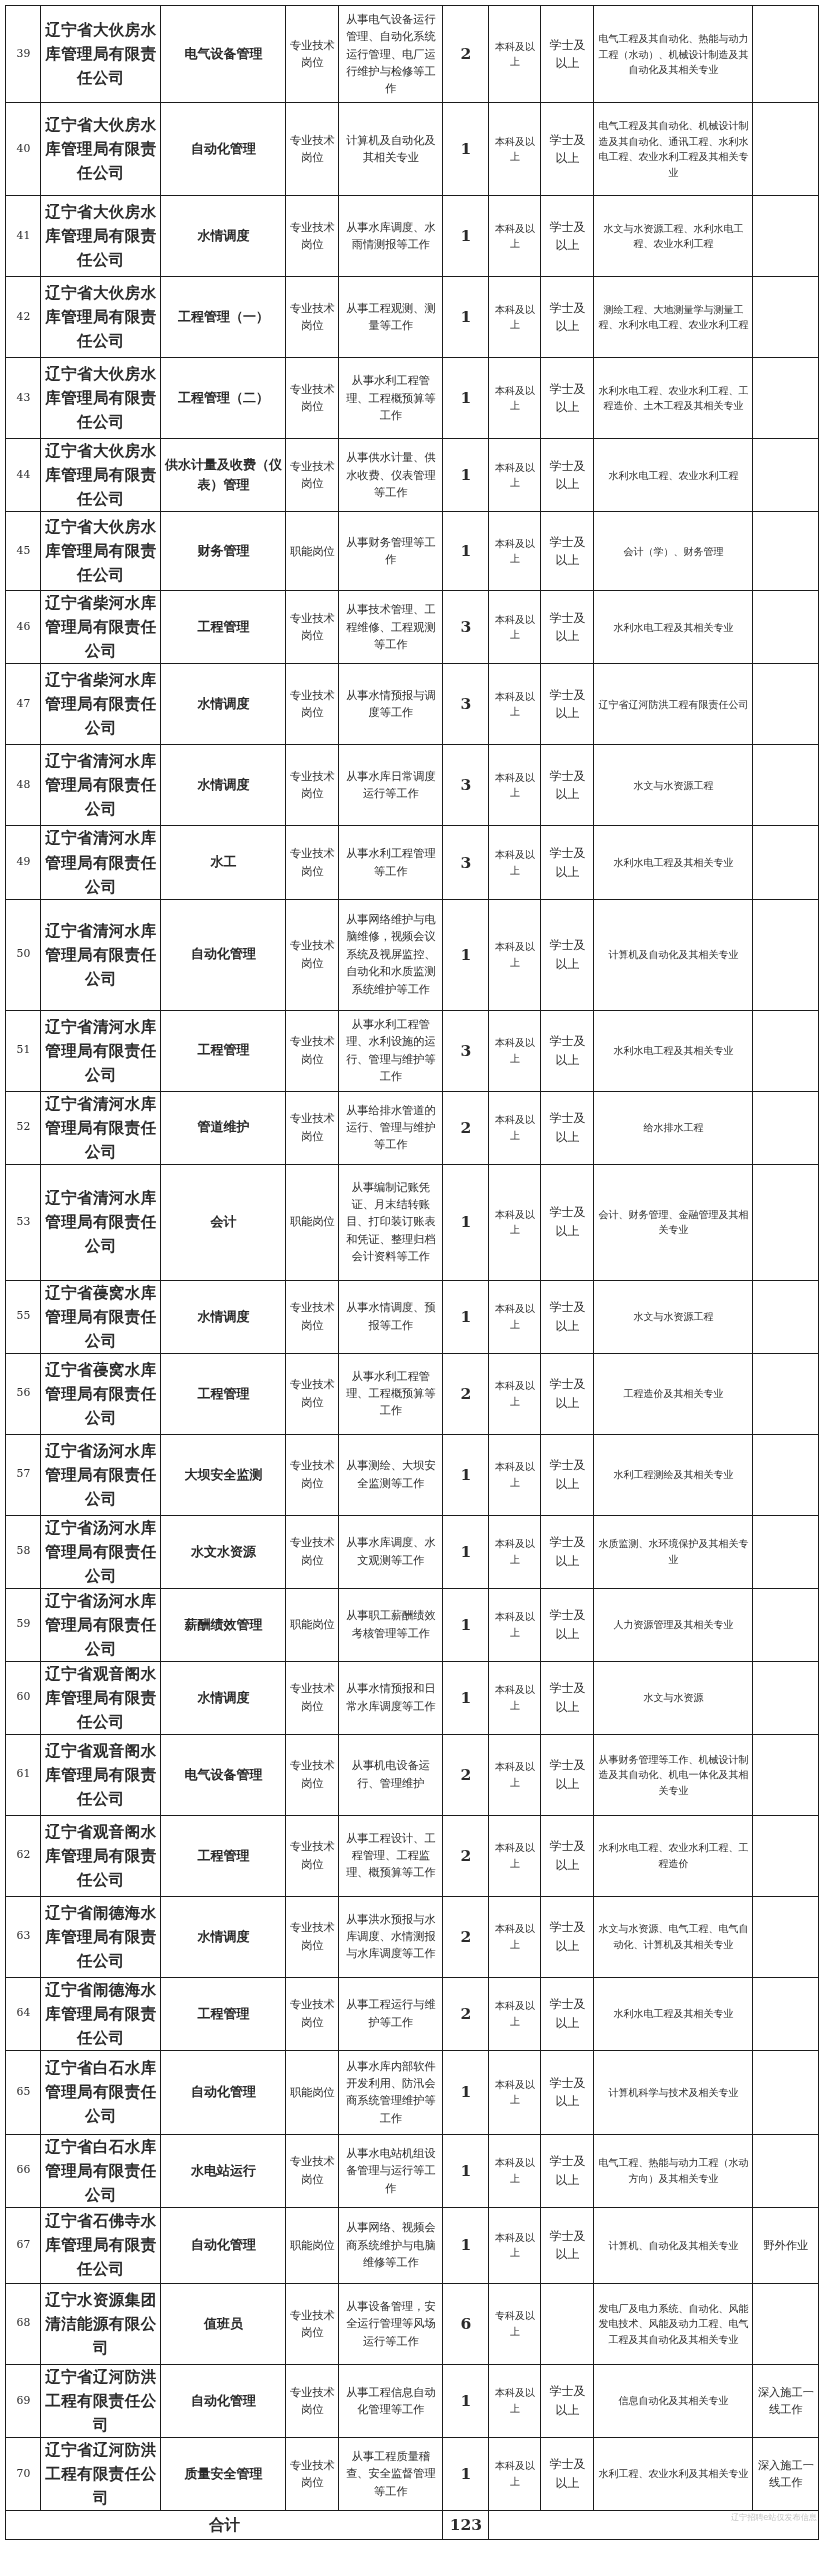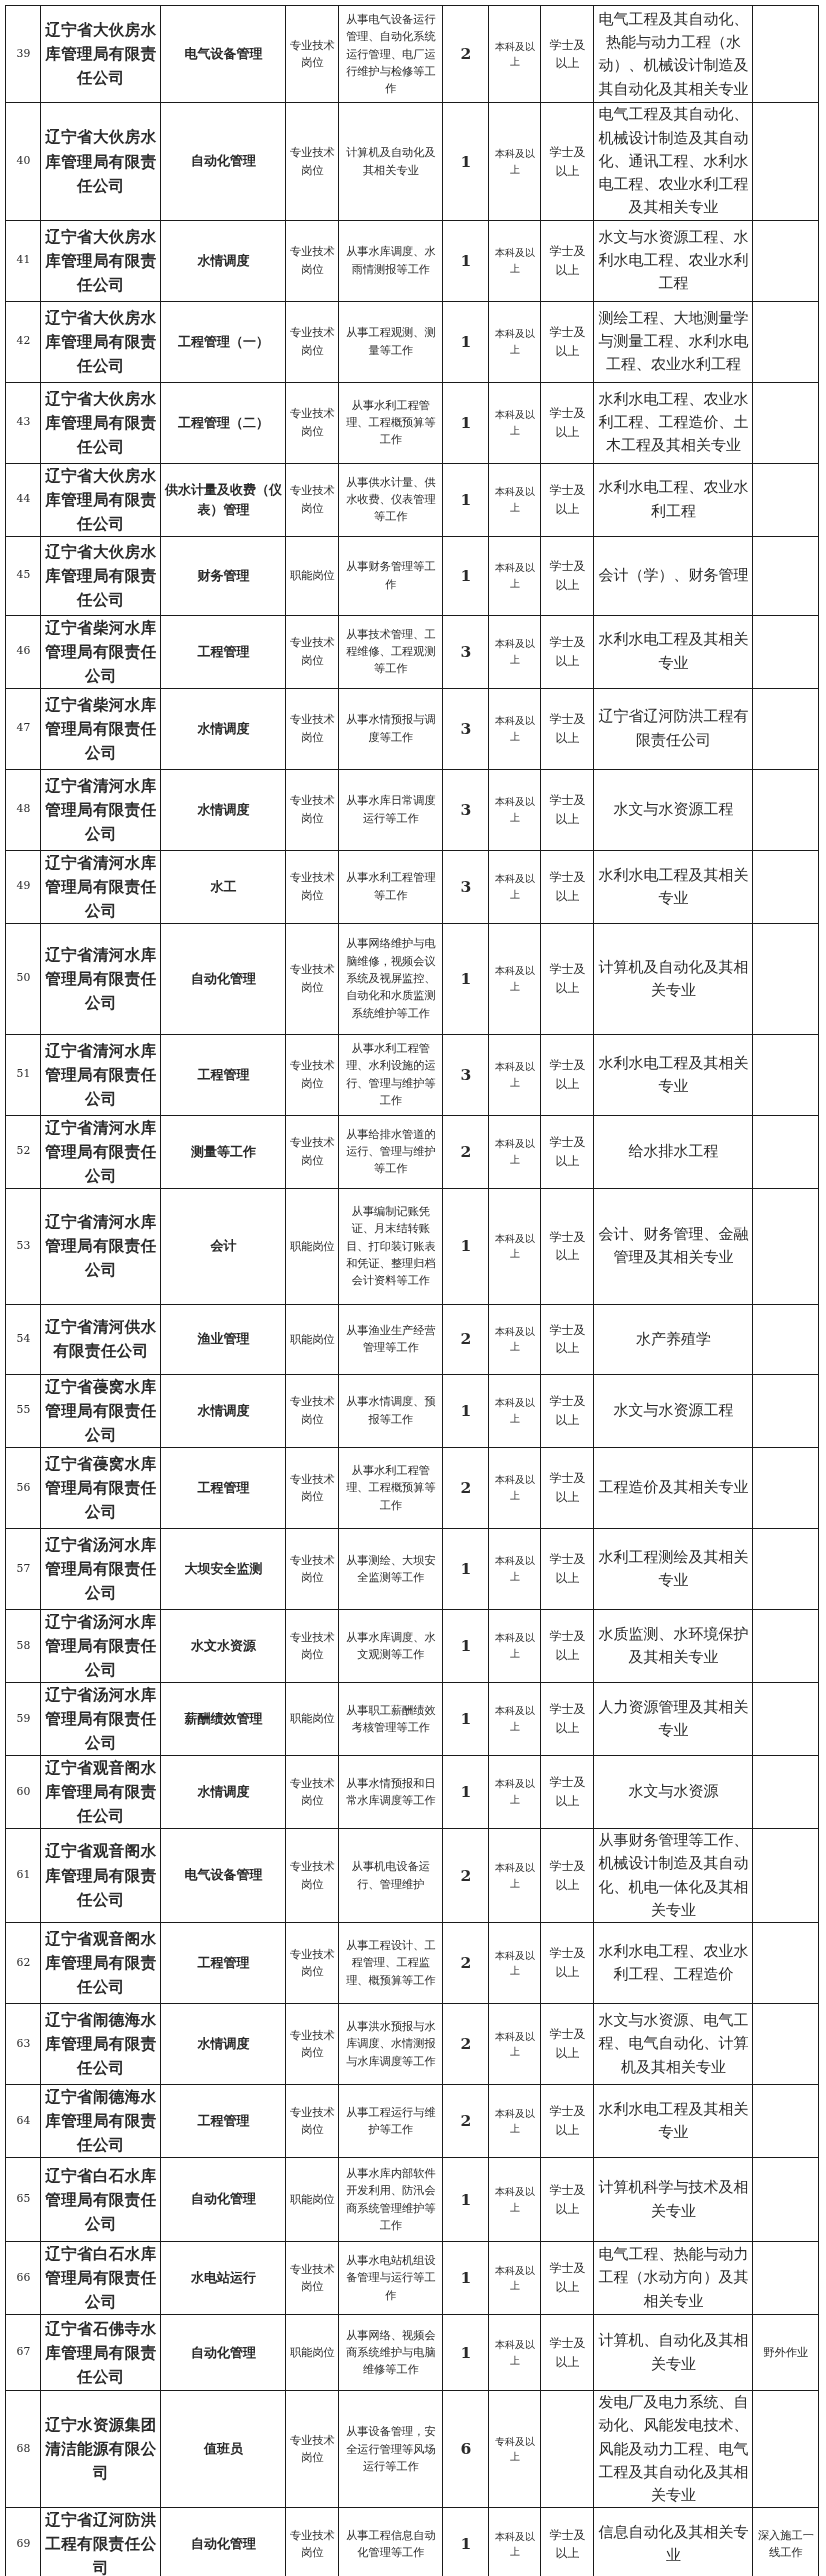--- a/index.html
+++ b/index.html
@@ -18,21 +18,21 @@
       line-height: 1.55;
     }
     td.c-no { font-size: 10.8px; color: #333; font-family: "Liberation Serif", serif; }
     td.c-org { font-size: 15.5px; font-weight: bold; color: #111; letter-spacing: 0.4px; line-height: 1.32; }
     td.c-pos { font-size: 13px; font-weight: bold; color: #111; line-height: 1.35; }
     td.c-type { font-size: 11.2px; color: #444; line-height: 1.6; }
     td.c-duty { font-size: 11.2px; color: #333; line-height: 1.6; }
     td.c-num { font-size: 15.5px; font-weight: bold; color: #111; font-family: "Liberation Serif", serif; }
     td.c-edu { font-size: 10px; color: #444; line-height: 1.6; }
     td.c-deg { font-size: 12px; color: #444; line-height: 1.6; }
-    td.c-major { font-size: 15px; color: #333; line-height: 1.6; padding: 0 1.5px; }
+    td.c-major { font-size: 10px; color: #333; line-height: 1.6; padding: 0 1.5px; }
     td.c-note { font-size: 11.2px; color: #333; line-height: 1.6; }
     td.c-total-label { font-size: 15.5px; font-weight: bold; color: #111; }
     td.c-total-num { font-size: 15.5px; font-weight: bold; color: #111; font-family: "Liberation Serif", serif; }
     td.c-total-rest { position: relative; }
     .watermark {
       position: absolute; right: 1.5px; top: 0.8px;
       font-family: "DejaVu Sans", sans-serif; font-size: 8.1px;
       color: #c4c4c4; text-align: right; line-height: 1.45;
     }
   </style>
@@ -205,51 +205,39 @@
     <td class="c-duty">从事水利工程管理、水利设施的运行、管理与维护等工作</td>
     <td class="c-num">3</td>
     <td class="c-edu">本科及以上</td>
     <td class="c-deg">学士及以上</td>
     <td class="c-major">水利水电工程及其相关专业</td>
     <td class="c-note"></td>
   </tr>
       <tr style="height: 72px;">
     <td class="c-no">52</td>
     <td class="c-org">辽宁省清河水库管理局有限责任公司</td>
-    <td class="c-pos">测量等工作</td>
+    <td class="c-pos">管道维护</td>
     <td class="c-type">专业技术岗位</td>
     <td class="c-duty">从事给排水管道的运行、管理与维护等工作</td>
     <td class="c-num">2</td>
     <td class="c-edu">本科及以上</td>
     <td class="c-deg">学士及以上</td>
     <td class="c-major">给水排水工程</td>
     <td class="c-note"></td>
   </tr>
       <tr style="height: 116px;">
     <td class="c-no">53</td>
     <td class="c-org">辽宁省清河水库管理局有限责任公司</td>
     <td class="c-pos">会计</td>
     <td class="c-type">职能岗位</td>
     <td class="c-duty">从事编制记账凭证、月末结转账目、打印装订账表和凭证、整理归档会计资料等工作</td>
     <td class="c-num">1</td>
     <td class="c-edu">本科及以上</td>
     <td class="c-deg">学士及以上</td>
     <td class="c-major">会计、财务管理、金融管理及其相关专业</td>
-    <td class="c-note"></td>
-  </tr>
-      <tr style="height: 70px;">
-    <td class="c-no">54</td>
-    <td class="c-org">辽宁省清河供水有限责任公司</td>
-    <td class="c-pos">渔业管理</td>
-    <td class="c-type">职能岗位</td>
-    <td class="c-duty">从事渔业生产经营管理等工作</td>
-    <td class="c-num">2</td>
-    <td class="c-edu">本科及以上</td>
-    <td class="c-deg">学士及以上</td>
-    <td class="c-major">水产养殖学</td>
     <td class="c-note"></td>
   </tr>
       <tr style="height: 69px;">
     <td class="c-no">55</td>
     <td class="c-org">辽宁省葠窝水库管理局有限责任公司</td>
     <td class="c-pos">水情调度</td>
     <td class="c-type">专业技术岗位</td>
     <td class="c-duty">从事水情调度、预报等工作</td>
     <td class="c-num">1</td>
     <td class="c-edu">本科及以上</td>

